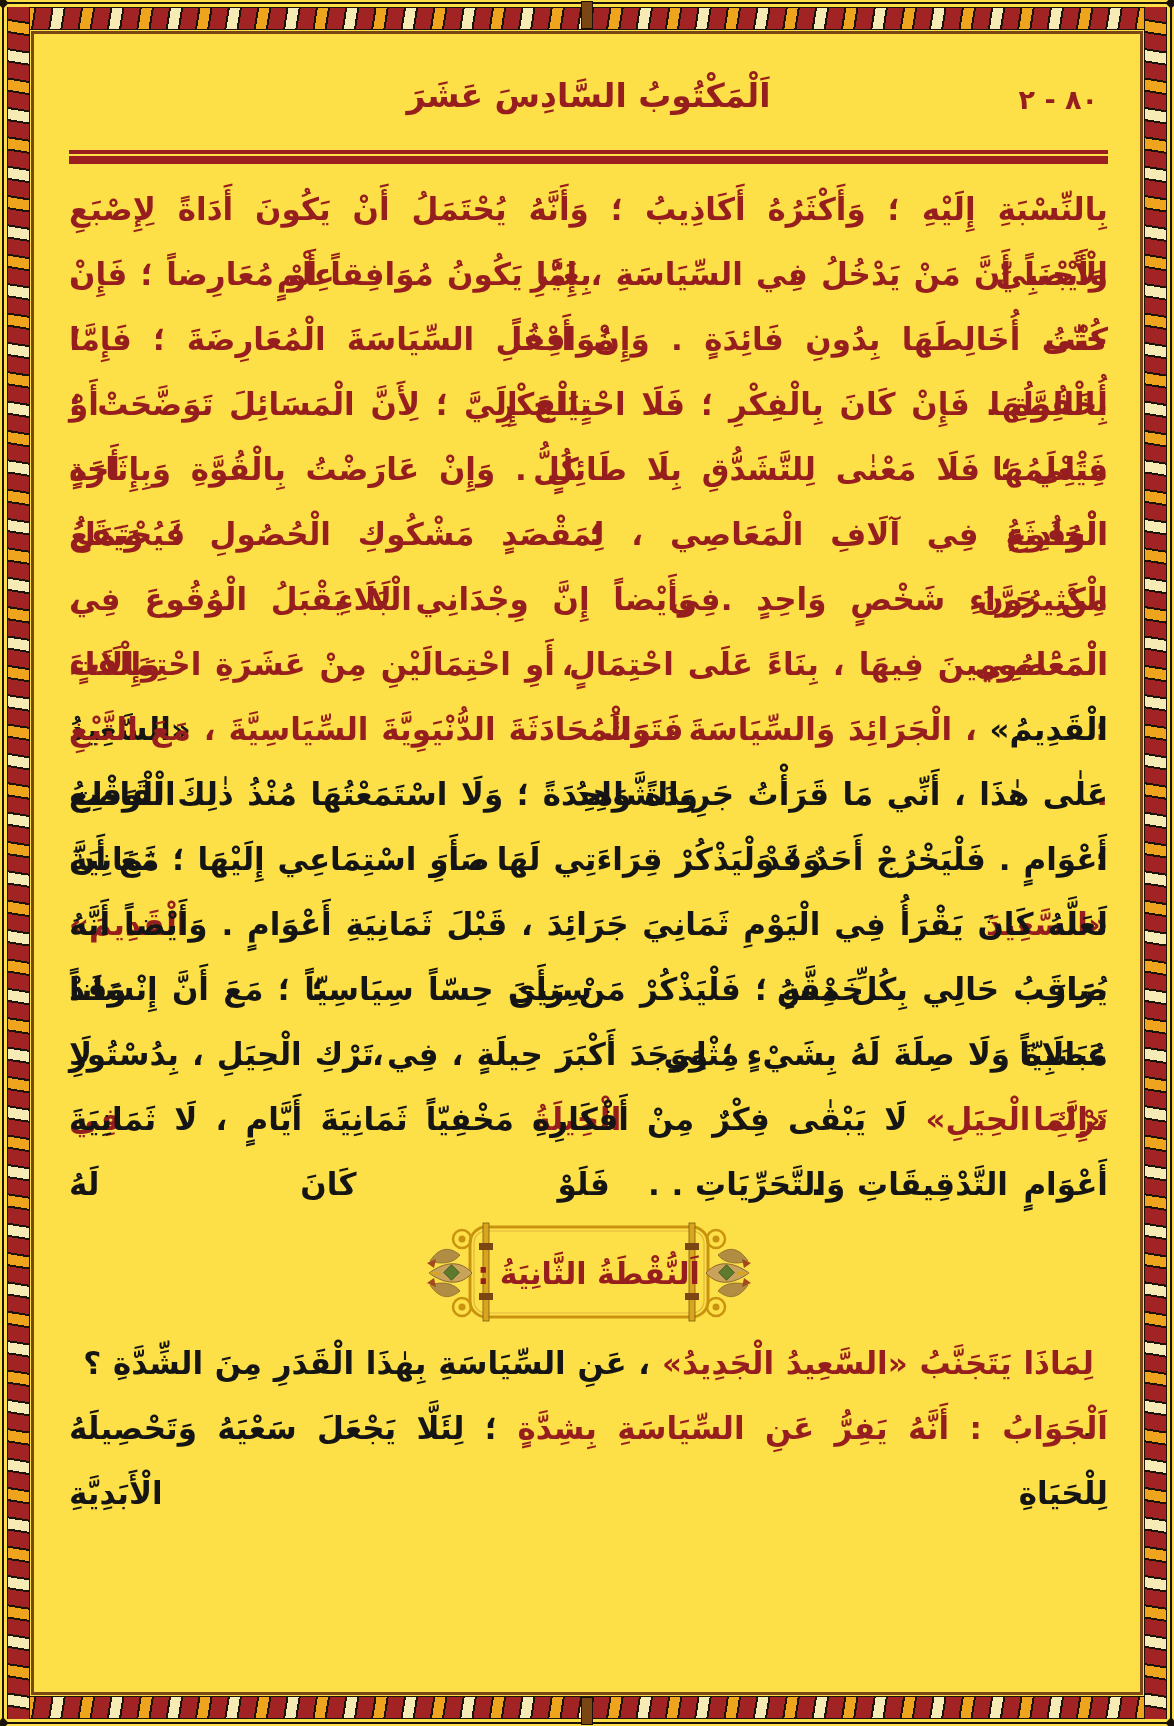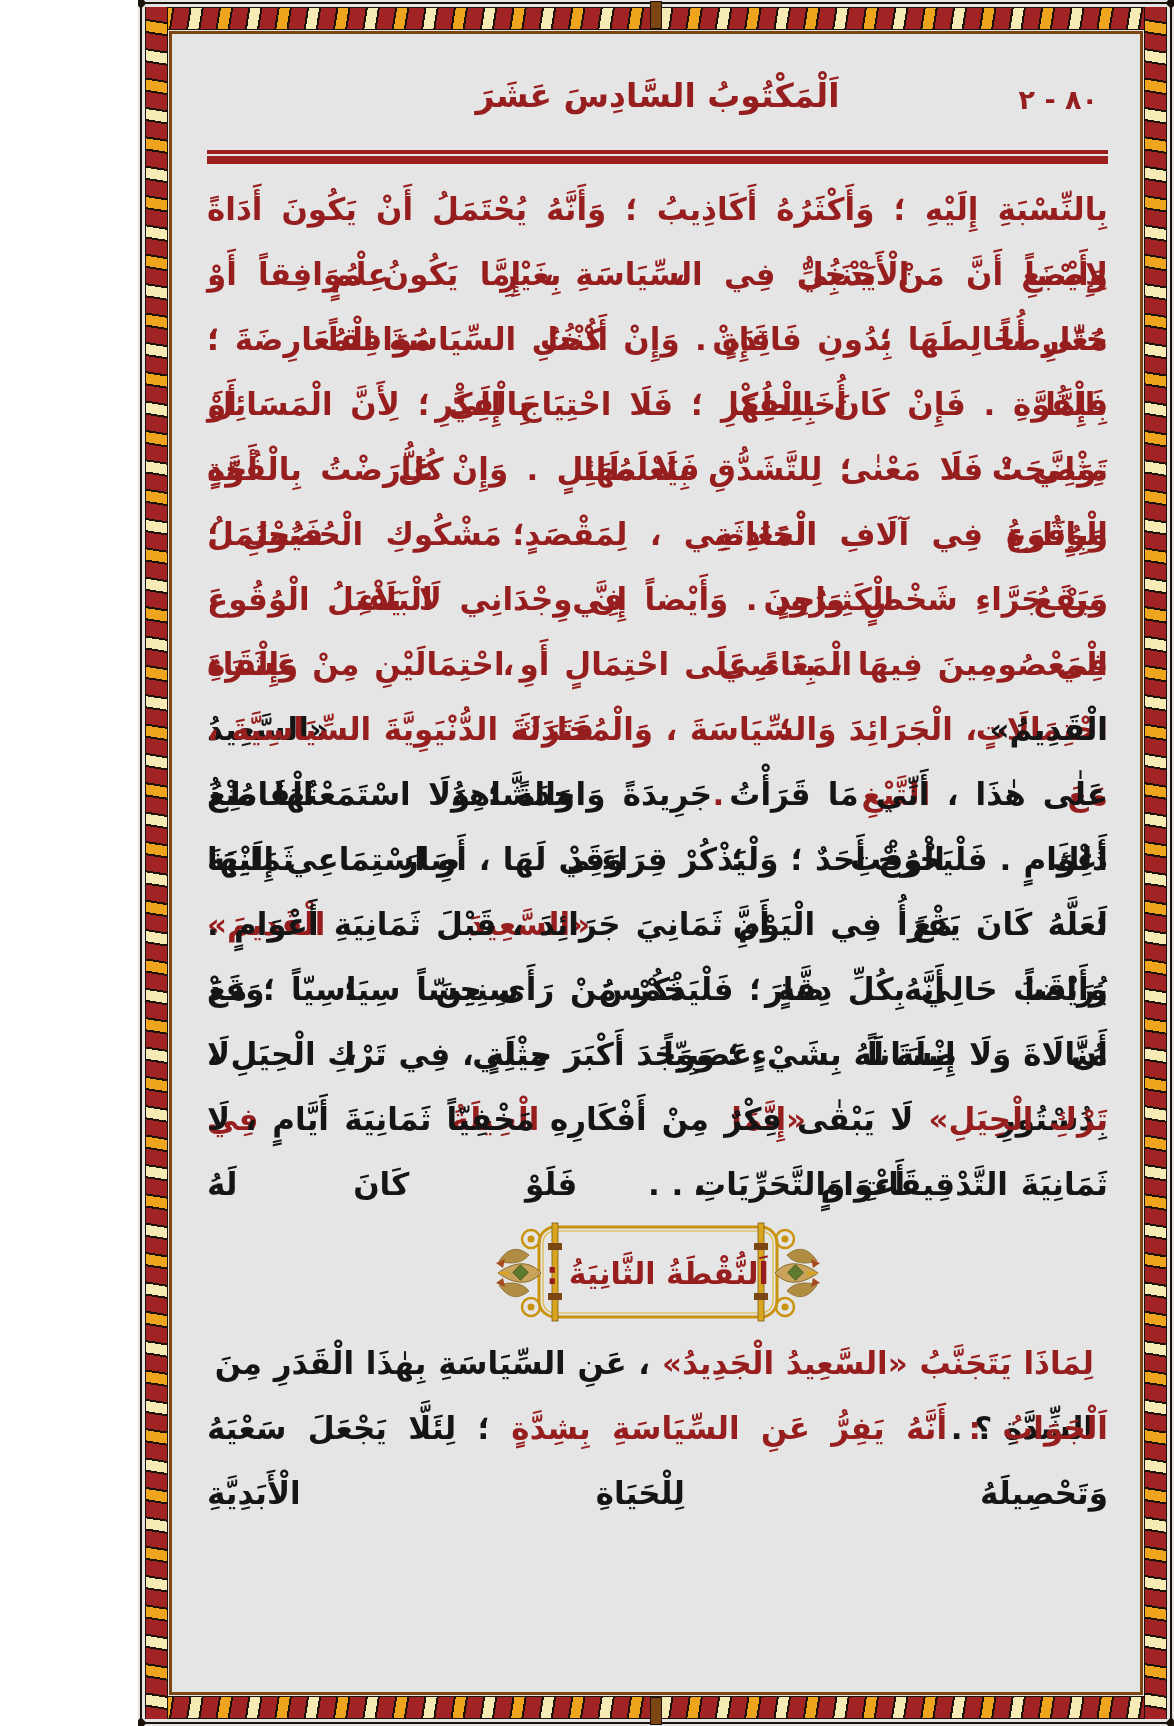--- a/index.html
+++ b/index.html
@@ -1,17 +1,17 @@
 <!DOCTYPE html>
 <html lang="ar" dir="rtl"><head>
 <meta charset="utf-8">
 <style>
   html,body { margin:0; padding:0; background:#ffffff; }
   .page {
-    position:relative; width:1036px; height:1726px; background:#e5e5e5;
+    position:relative; width:1174px; height:1726px; background:#fde047;
     font-family:"DejaVu Sans", sans-serif; direction:rtl; overflow:hidden;
   }
   
   .frame-black { position:absolute; inset:2px; border:2px solid var(--boutline); pointer-events:none; }
   .frame-brown { position:absolute; inset:31px; border:3px solid var(--bbrown); pointer-events:none; }
   .chain { position:absolute; pointer-events:none; }
   .chain.h {
     left:7px; right:7px; height:21px;
     border-top:1px solid var(--boutline); border-bottom:1px solid var(--boutline);
     background:repeating-linear-gradient(99deg,

